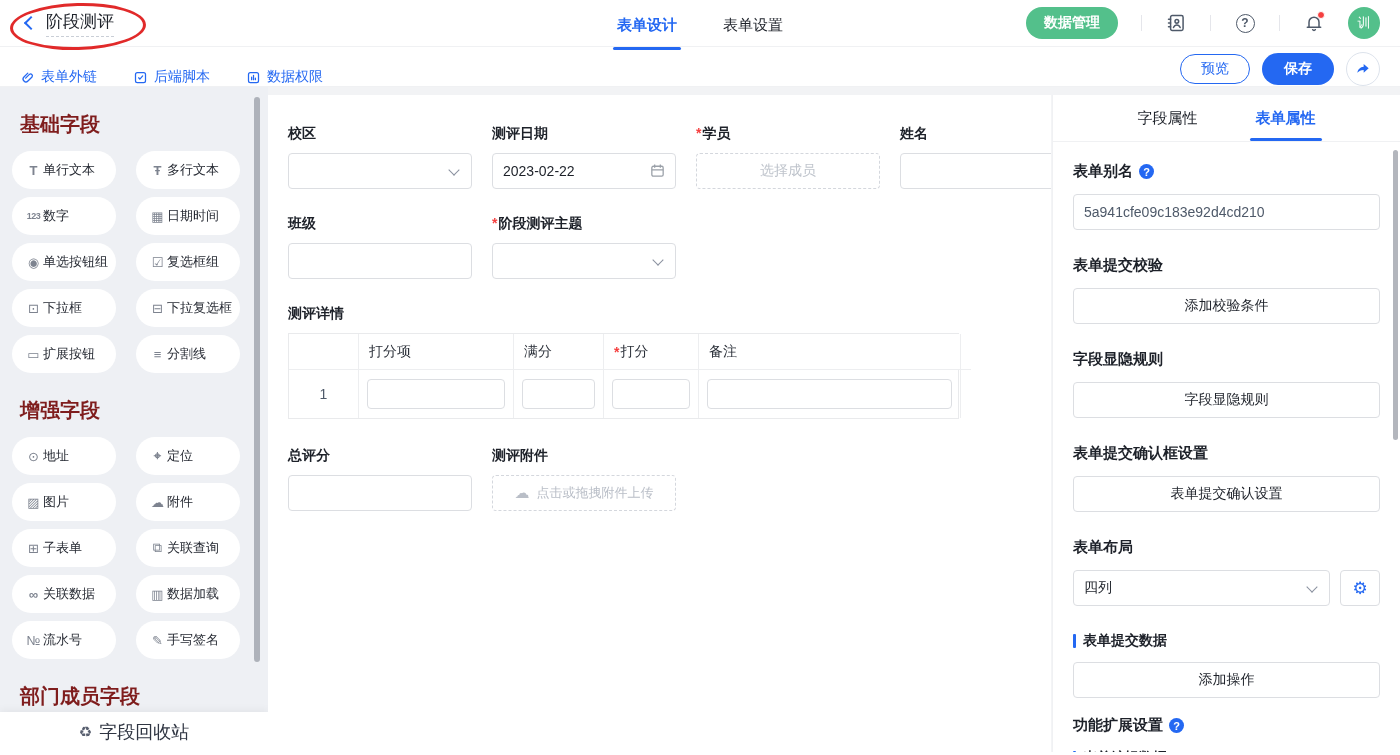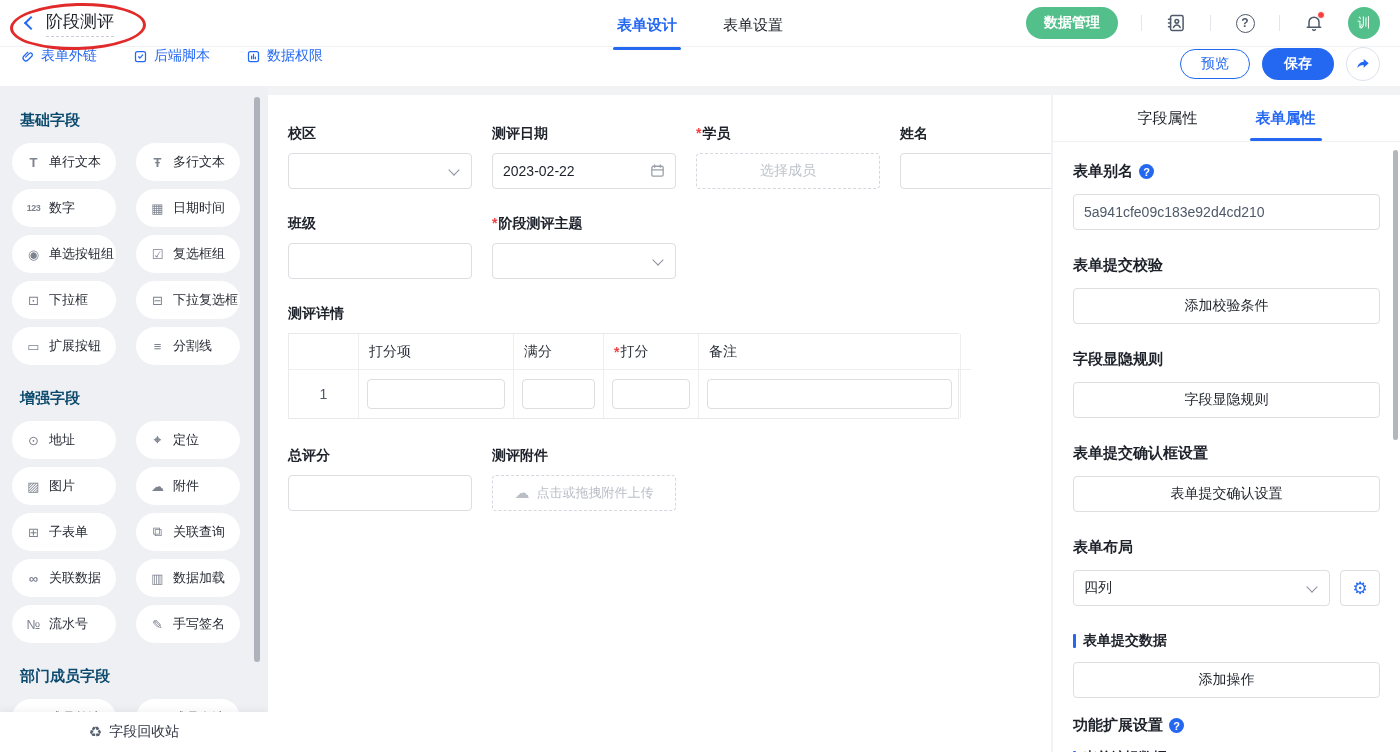--- a/index.html
+++ b/index.html
@@ -24,38 +24,38 @@
   .h-right{margin-left:auto;display:flex;align-items:center;gap:23px;z-index:2;}
   .btn-green{height:32px;padding:0 18px;border:none;border-radius:16px;background:var(--green);color:#fff;font-size:14px;font-weight:600;cursor:pointer;font-family:inherit;}
   .h-divider{width:1px;height:16px;background:#e5e6eb;}
   .h-icon{width:22px;height:22px;display:flex;align-items:center;justify-content:center;cursor:pointer;position:relative;}
   .help-circle{width:19px;height:19px;border:1.7px solid #4e5969;border-radius:50%;color:#4e5969;font-size:12px;font-weight:700;display:flex;align-items:center;justify-content:center;}
   .help-circle::before{content:"?";}
   .bell-dot{position:absolute;top:-1px;right:0;width:8px;height:8px;border-radius:50%;background:#f53f3f;border:1.5px solid #fff;}
   .avatar{width:32px;height:32px;border-radius:50%;background:var(--green);color:#fff;font-size:13px;display:flex;align-items:center;justify-content:center;cursor:pointer;}
 
   
-  .toolbar{height:40px;background:#fff;border-bottom:1px solid #f0f1f3;display:flex;align-items:flex-start;padding:0 20px;}
+  .toolbar{height:40px;background:#fff;border-bottom:1px solid #f0f1f3;display:flex;align-items:flex-end;padding:0 20px;}
   .tb-links{display:flex;gap:36px;}
   .tb-link{display:flex;align-items:center;gap:6px;color:var(--primary);font-size:14px;cursor:pointer;}
   .tb-right{margin-left:auto;display:flex;align-items:center;gap:12px;}
   .btn-outline{height:30px;padding:0 20px;border-radius:16px;border:1px solid var(--primary);background:#fff;color:var(--primary);font-size:14px;cursor:pointer;font-family:inherit;}
   .btn-primary{height:32px;padding:0 22px;border-radius:16px;border:none;background:var(--primary);color:#fff;font-size:14px;font-weight:600;cursor:pointer;font-family:inherit;}
   .btn-share{width:34px;height:34px;border-radius:50%;border:1px solid #dde3ec;background:#fff;display:flex;align-items:center;justify-content:center;cursor:pointer;}
 
   
   .body-row{display:flex;height:665px;background:#f2f3f5;}
 
   
   .sidebar{width:268px;background:#eef0f4;position:relative;overflow:hidden;flex-shrink:0;}
-  .sb-title{font-size:15px;font-weight:700;color:#0c4a6e;margin:24px 0 13px 20px;}
+  .sb-title{font-size:20px;font-weight:700;color:#7f1d1d;margin:24px 0 13px 20px;}
   .pill-grid{display:grid;grid-template-columns:104px 104px;gap:8px 20px;padding:0 0 0 12px;}
-  .pill{height:38px;background:#fff;border-radius:19px;display:flex;align-items:center;padding-left:13px;gap:7px;font-size:13px;color:#262a33;cursor:grab;white-space:nowrap;}
+  .pill{height:38px;background:#fff;border-radius:19px;display:flex;align-items:center;padding-left:13px;gap:1px;font-size:13px;color:#262a33;cursor:grab;white-space:nowrap;}
   .pill .ic{width:17px;flex-shrink:0;color:#7d838f;font-size:13px;display:flex;align-items:center;justify-content:center;}
-  .recycle-bar{position:absolute;left:0;right:0;bottom:0;height:40px;background:#fff;display:flex;align-items:center;justify-content:center;gap:7px;font-size:14px;color:#2f3542;cursor:pointer;box-shadow:0 -2px 8px rgba(0,0,0,.05);}
+  .recycle-bar{position:absolute;left:0;right:0;bottom:0;height:40px;background:#fff;display:flex;align-items:center;justify-content:center;gap:7px;font-size:18px;color:#2f3542;cursor:pointer;box-shadow:0 -2px 8px rgba(0,0,0,.05);}
   .recycle-ic{color:#596070;font-size:15px;}
   .recycle-ic::before{content:"♻";}
   .sb-scrollbar{position:absolute;right:8px;top:10px;width:6px;height:565px;background:#aeb2ba;border-radius:3px;cursor:pointer;}
 
   
   [data-name="single-line-text-icon"]::before{content:"T";font-weight:700;}
   [data-name="multi-line-text-icon"]::before{content:"Ŧ";font-weight:700;}
   [data-name="number-icon"]::before{content:"123";font-size:9px;font-weight:700;letter-spacing:-.5px;}
   [data-name="datetime-icon"]::before{content:"▦";}
   [data-name="radio-group-icon"]::before{content:"◉";}

